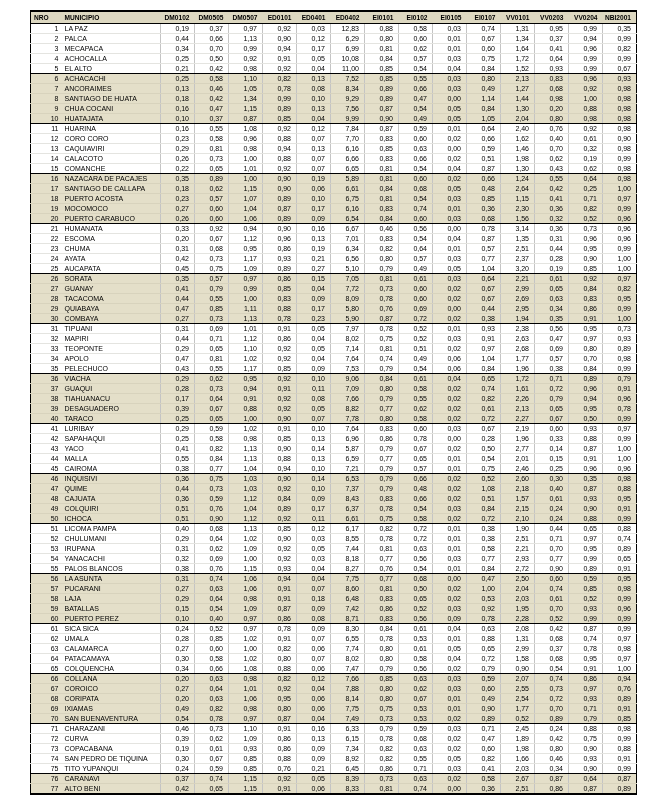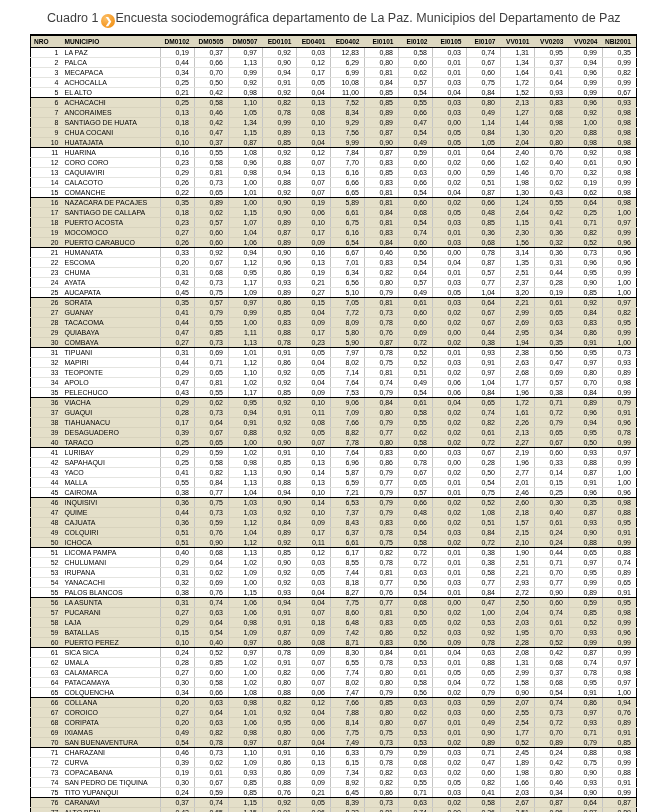--- a/index.html
+++ b/index.html
@@ -80,23 +80,20 @@
   table.data td.c1{text-align:left;padding:0 0 0 4px;}
   table.data td.num{border-left:1px solid var(--grid-light);}
   tr.shaded td{background:var(--shaded-row);border-bottom-color:#d8d3bd;}
   tr.group-end td{border-bottom:1px solid #000;}
 </style>
 </head>
 <body>
 
 <div class="page">
 
-  <div class="title">
-    <span>Cuadro 1</span><span class="bullet">❯</span><span>Encuesta sociodemográfica departamento de La Paz. Municipios del Departamento de Paz</span>
-  </div>
 
   <table class="data">
     <colgroup>
         <col style="width: 30px;">
         <col style="width: 100px;">
         <col style="width: 34px;">
         <col style="width: 34px;">
         <col style="width: 34px;">
         <col style="width: 34px;">
         <col style="width: 34px;">

